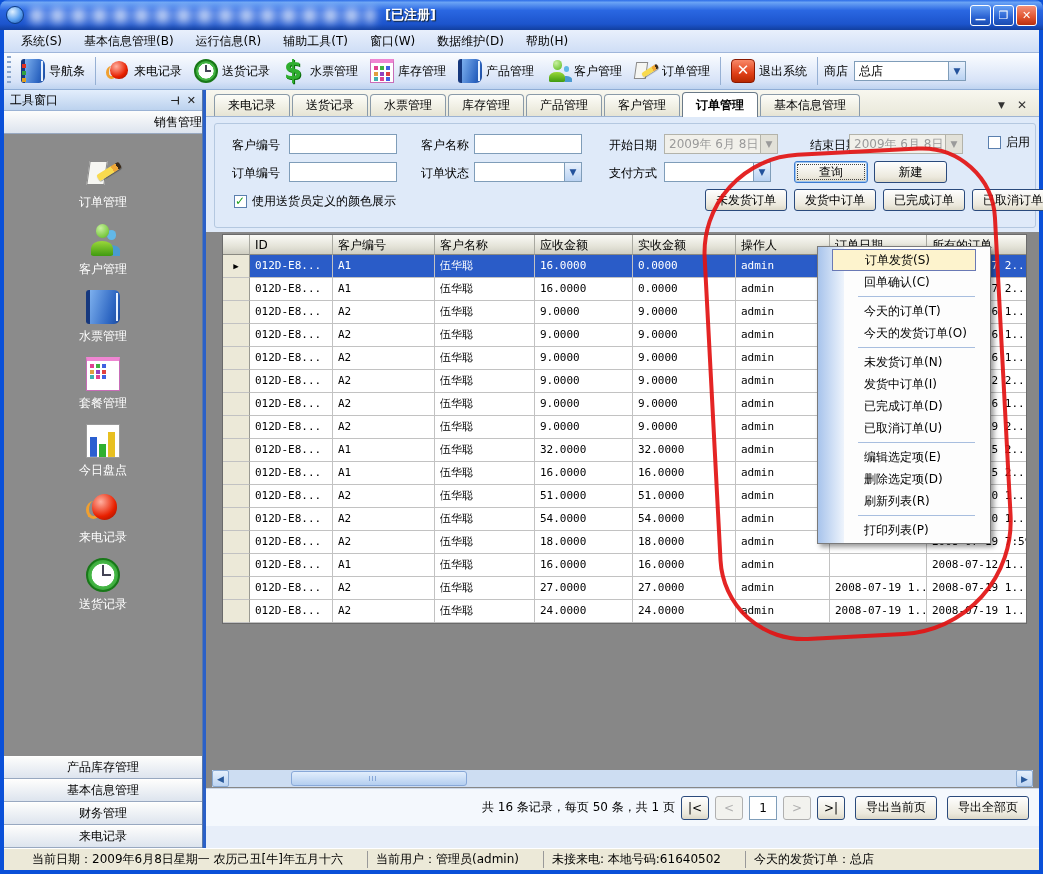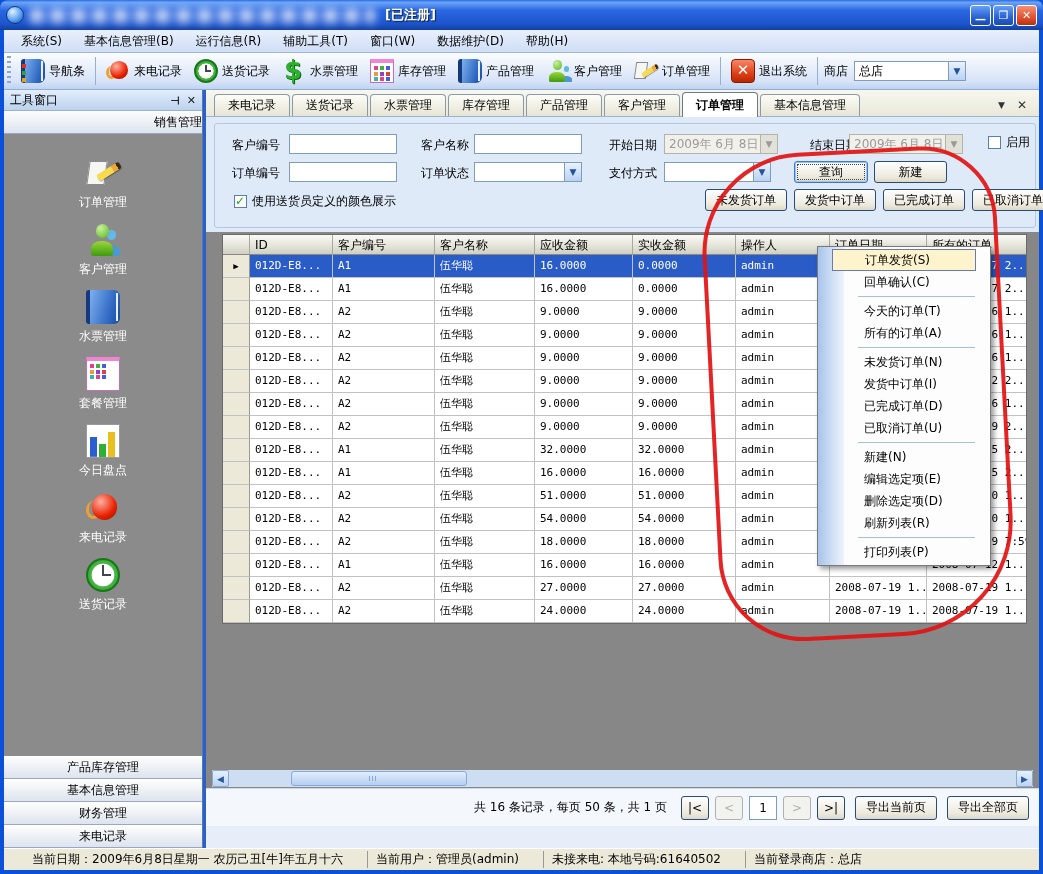--- a/index.html
+++ b/index.html
@@ -146,21 +146,21 @@
     display:flex;align-items:center;justify-content:center;}
   .hs-track{flex:1;position:relative;height:100%;}
   .hs-thumb{position:absolute;left:62px;top:1px;width:176px;height:15px;border-radius:3px;
     background:linear-gradient(180deg,#e2eefc,#b4cef0);border:1px solid #88a8d8;box-sizing:border-box;}
   .hs-thumb::before{content:"";position:absolute;left:46%;top:4px;bottom:4px;width:1px;background:#88a8d8;
     box-shadow:3px 0 0 #88a8d8,-3px 0 0 #88a8d8;}
   .hs-right{margin-left:auto;}
   
   .pagerbar{height:38px;background:#f4f8fd;border-top:1px solid #cdd8e8;display:flex;align-items:center;
     justify-content:flex-end;gap:6px;padding-right:10px;box-sizing:border-box;flex:none;}
-  .pager-summary{margin-right:8px;}
+  .pager-summary{}
   .pg-btn{min-width:28px;padding:0 4px;height:24px;}
   .pg-btn.disabled{border-color:#b0b0b0;color:#b0b0b0;background:#f2f2ee;}
   .pg-input{width:28px;height:24px;border:1px solid #7f9db9;text-align:center;font:12px "DejaVu Sans",sans-serif;box-sizing:border-box;}
   .export-btn{height:24px;margin-left:4px;}
   .content-filler{flex:1;background:#e7eef9;}
   
   .statusbar{position:absolute;left:4px;top:848px;width:1035px;height:22px;background:#ece9d8;
     border-top:1px solid #fff;display:flex;align-items:center;padding-left:4px;box-sizing:border-box;}
   .seg{padding:0 8px;white-space:nowrap;margin-left:16px;}
   .seg + .seg{border-left:1px solid #999;}
@@ -617,37 +617,36 @@
       </div>
       <div class="content-filler"></div>
     </div>
   </div>
 
   <div class="statusbar">
 
   <span class="seg">当前日期：2009年6月8日星期一 农历己丑[牛]年五月十六</span>
       <span class="seg">当前用户：管理员(admin)</span>
       <span class="seg">未接来电: 本地号码:61640502</span>
-      <span class="seg">当前登录商店：总店</span>
+      <span class="seg">今天的发货订单：总店</span>
     </div>
 
   <div class="ctx-menu">
 
   <div class="cm-item highlight"><span class="cm-label">订单发货(S)</span></div>
       <div class="cm-item"><span class="cm-label">回单确认(C)</span></div>
       <div class="cm-item separator"></div>
       <div class="cm-item"><span class="cm-label">今天的订单(T)</span></div>
-      <div class="cm-item"><span class="cm-label">所有的订单(A)</span></div>
+      <div class="cm-item"><span class="cm-label">今天的发货订单(O)</span></div>
       <div class="cm-item separator"></div>
       <div class="cm-item"><span class="cm-label">未发货订单(N)</span></div>
       <div class="cm-item"><span class="cm-label">发货中订单(I)</span></div>
       <div class="cm-item"><span class="cm-label">已完成订单(D)</span></div>
       <div class="cm-item"><span class="cm-label">已取消订单(U)</span></div>
       <div class="cm-item separator"></div>
-      <div class="cm-item"><span class="cm-label">新建(N)</span></div>
       <div class="cm-item"><span class="cm-label">编辑选定项(E)</span></div>
       <div class="cm-item"><span class="cm-label">删除选定项(D)</span></div>
       <div class="cm-item"><span class="cm-label">刷新列表(R)</span></div>
       <div class="cm-item separator"></div>
       <div class="cm-item"><span class="cm-label">打印列表(P)</span></div>
     </div>
 
   <div class="annotation"></div>
 
 </div>

